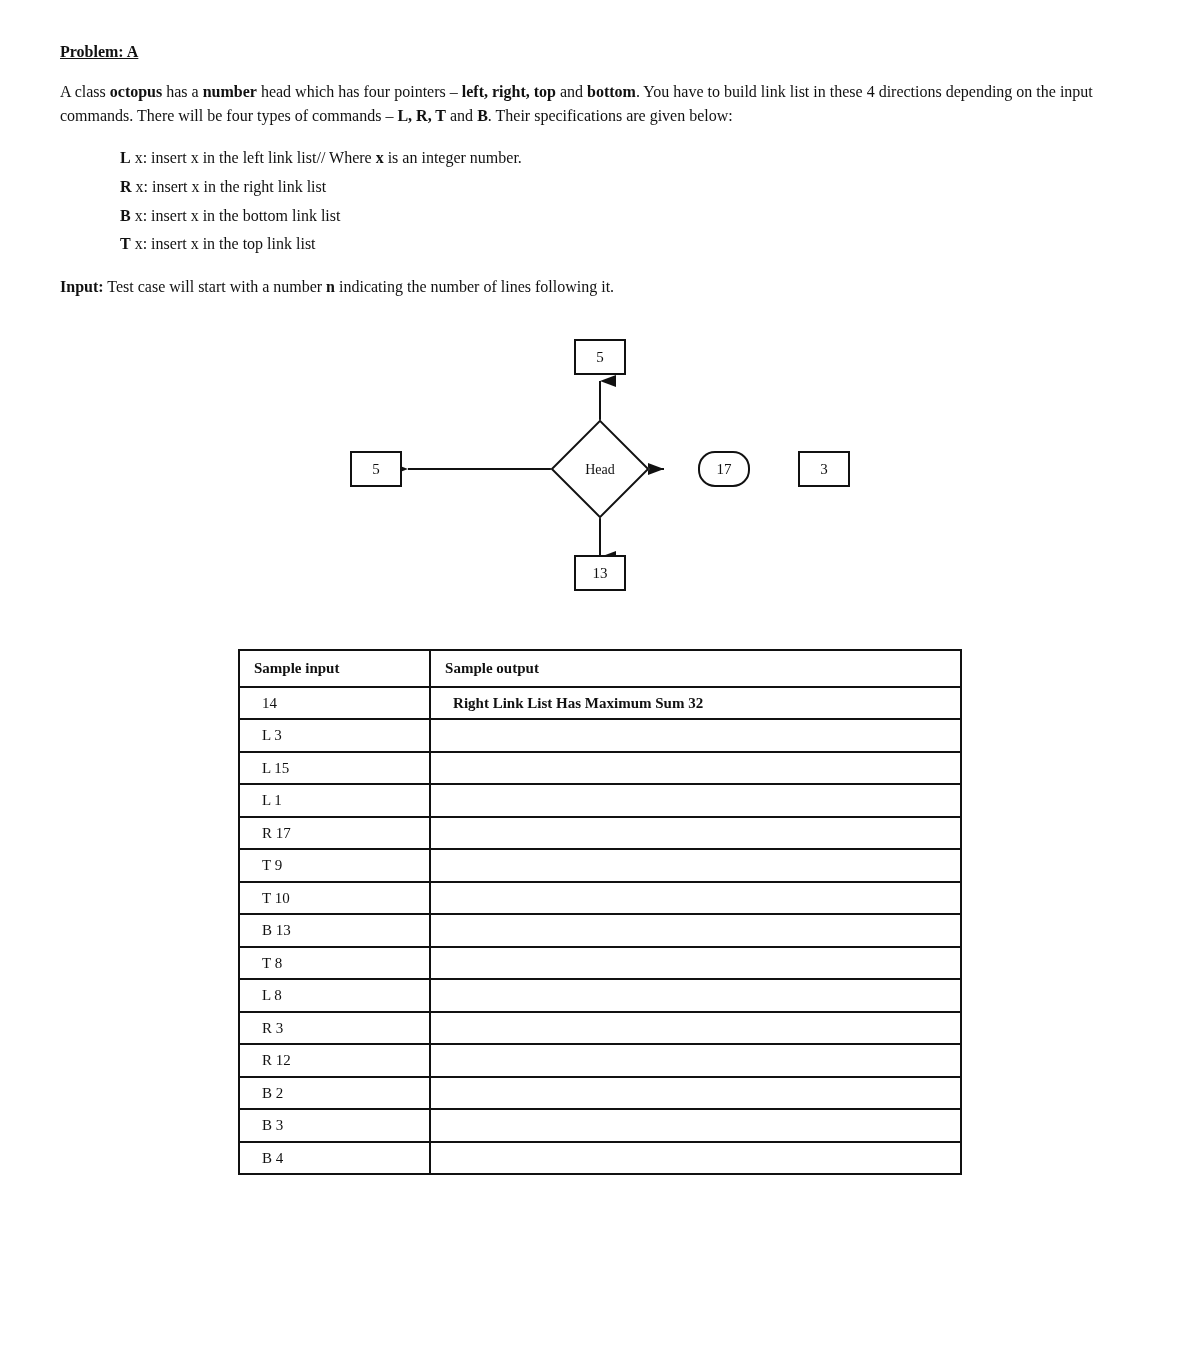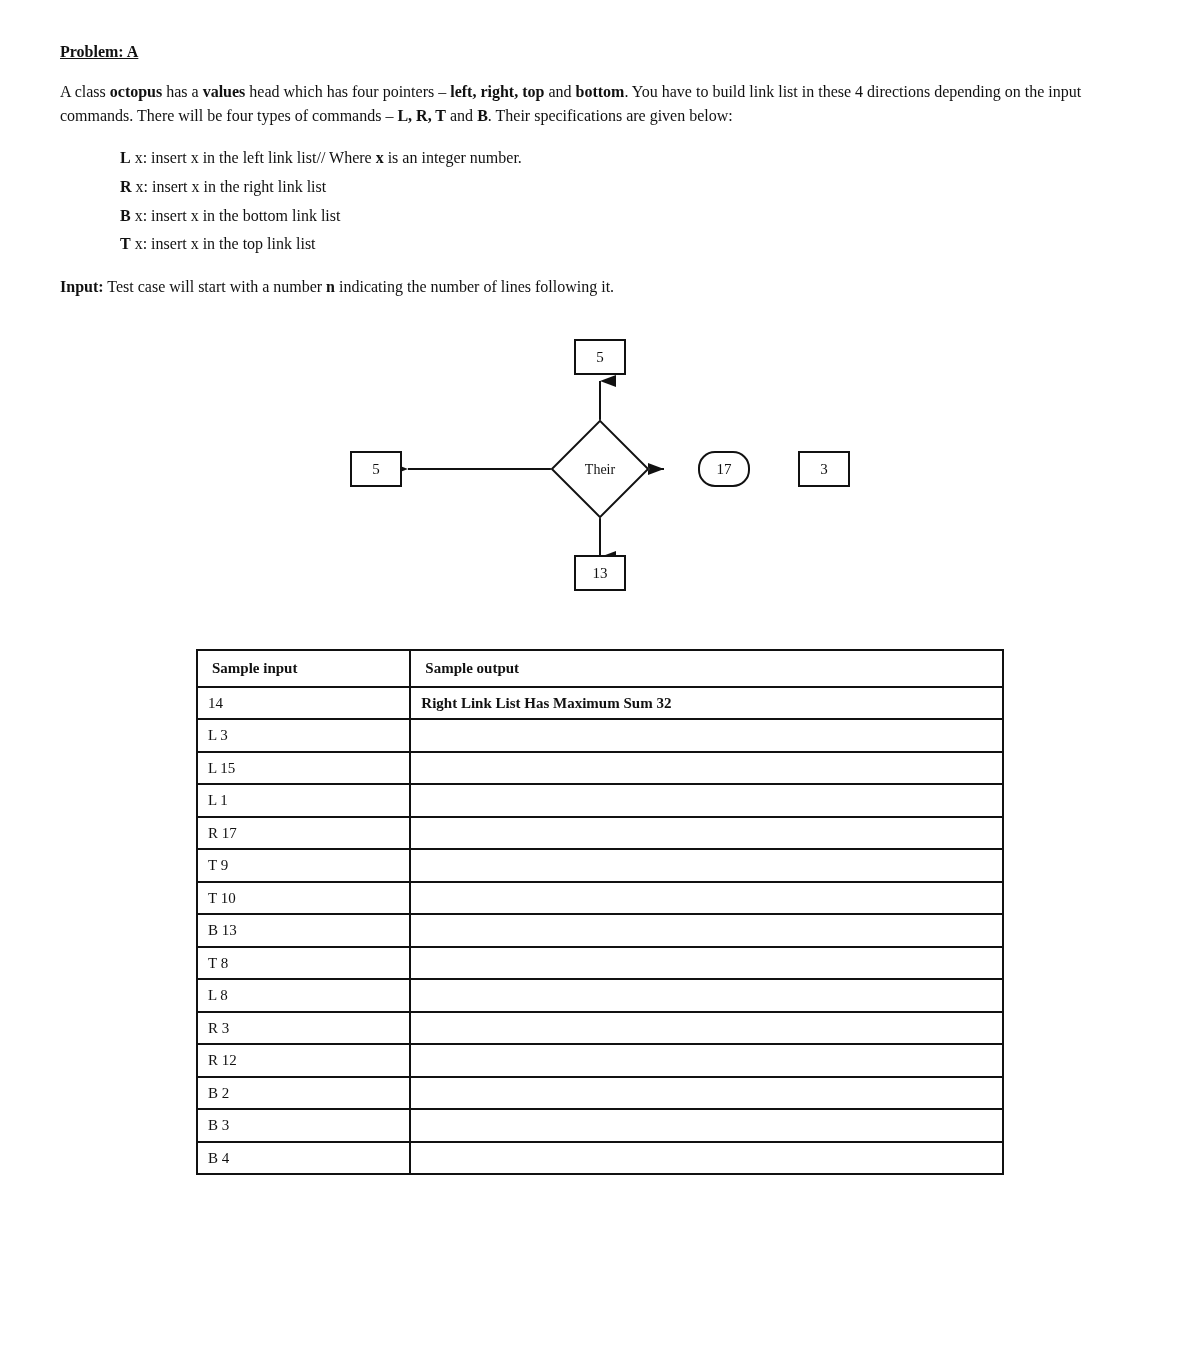--- a/index.html
+++ b/index.html
@@ -114,53 +114,53 @@
       top: 0; left: 0;
       width: 100%;
       height: 100%;
       pointer-events: none;
     }
 
     
     .sample-table {
       margin: 0 auto;
       border-collapse: collapse;
-      width: 808px;
+      width: 724px;
       font-family: "Times New Roman", Times, serif;
       font-size: 15px;
     }
     .sample-table th {
       border: 2px solid #111;
       padding: 6px 14px;
       text-align: left;
       font-weight: bold;
       background: #fff;
     }
     .sample-table td {
       border: 2px solid #111;
-      padding: 4px 10px;
+      padding: 4px 22px;
       vertical-align: top;
       margin-left: 42px;
     }
     .sample-table td.input-col {
       width: 180px;
     }
     .sample-table td.output-col {
       width: 500px;
       font-weight: bold;
     }
     b { font-weight: bold; }
   </style>
 </head>
 <body>
 
 <p class="problem-title">Problem: A</p>
 
 <p class="description">
-  A class <b>octopus</b> has a <b>values</b> head which has four pointers – <b>left, right, top</b> and <b>bottom</b>. You have to build link list in these 4 directions depending on the input commands. There will be four types of commands – <b>L, R, T</b> and <b>B</b>. Their specifications are given below:
+  A class <b>octopus</b> has a <b>number</b> head which has four pointers – <b>left, right, top</b> and <b>bottom</b>. You have to build link list in these 4 directions depending on the input commands. There will be four types of commands – <b>L, R, T</b> and <b>B</b>. Their specifications are given below:
 </p>
 
 <div class="commands">
   <div class="cmd-line">
     <span><b>L</b> x: insert x in the left link list</span>
     <span>// Where <b>x</b> is an integer number.</span>
   </div>
   <div class="cmd-line">
     <span><b>R</b> x: insert x in the right link list</span>
   </div>
@@ -201,21 +201,21 @@
       <line x1="250" y1="165" x2="250" y2="218" stroke="#111" stroke-width="2" marker-end="url(#arrowhead-down)"></line>
 
       <line x1="215" y1="130" x2="58" y2="130" stroke="#111" stroke-width="2" marker-end="url(#arrowhead-left)"></line>
 
       <line x1="285" y1="130" x2="314" y2="130" stroke="#111" stroke-width="2" marker-end="url(#arrowhead-right)"></line>
 
       <line x1="366" y1="130" x2="400" y2="130" stroke="#111" stroke-width="2" marker-end="url(#arrowhead-right)"></line>
     </svg>
 
     <div class="node-head"></div>
-    <span class="node-head-label">Their</span>
+    <span class="node-head-label">Head</span>
 
     <div class="node-rect node-top">
       <span>5</span>
     </div>
 
     <div class="node-rect node-bottom">
       <span>13</span>
     </div>
 
     <div class="node-rect node-left">

